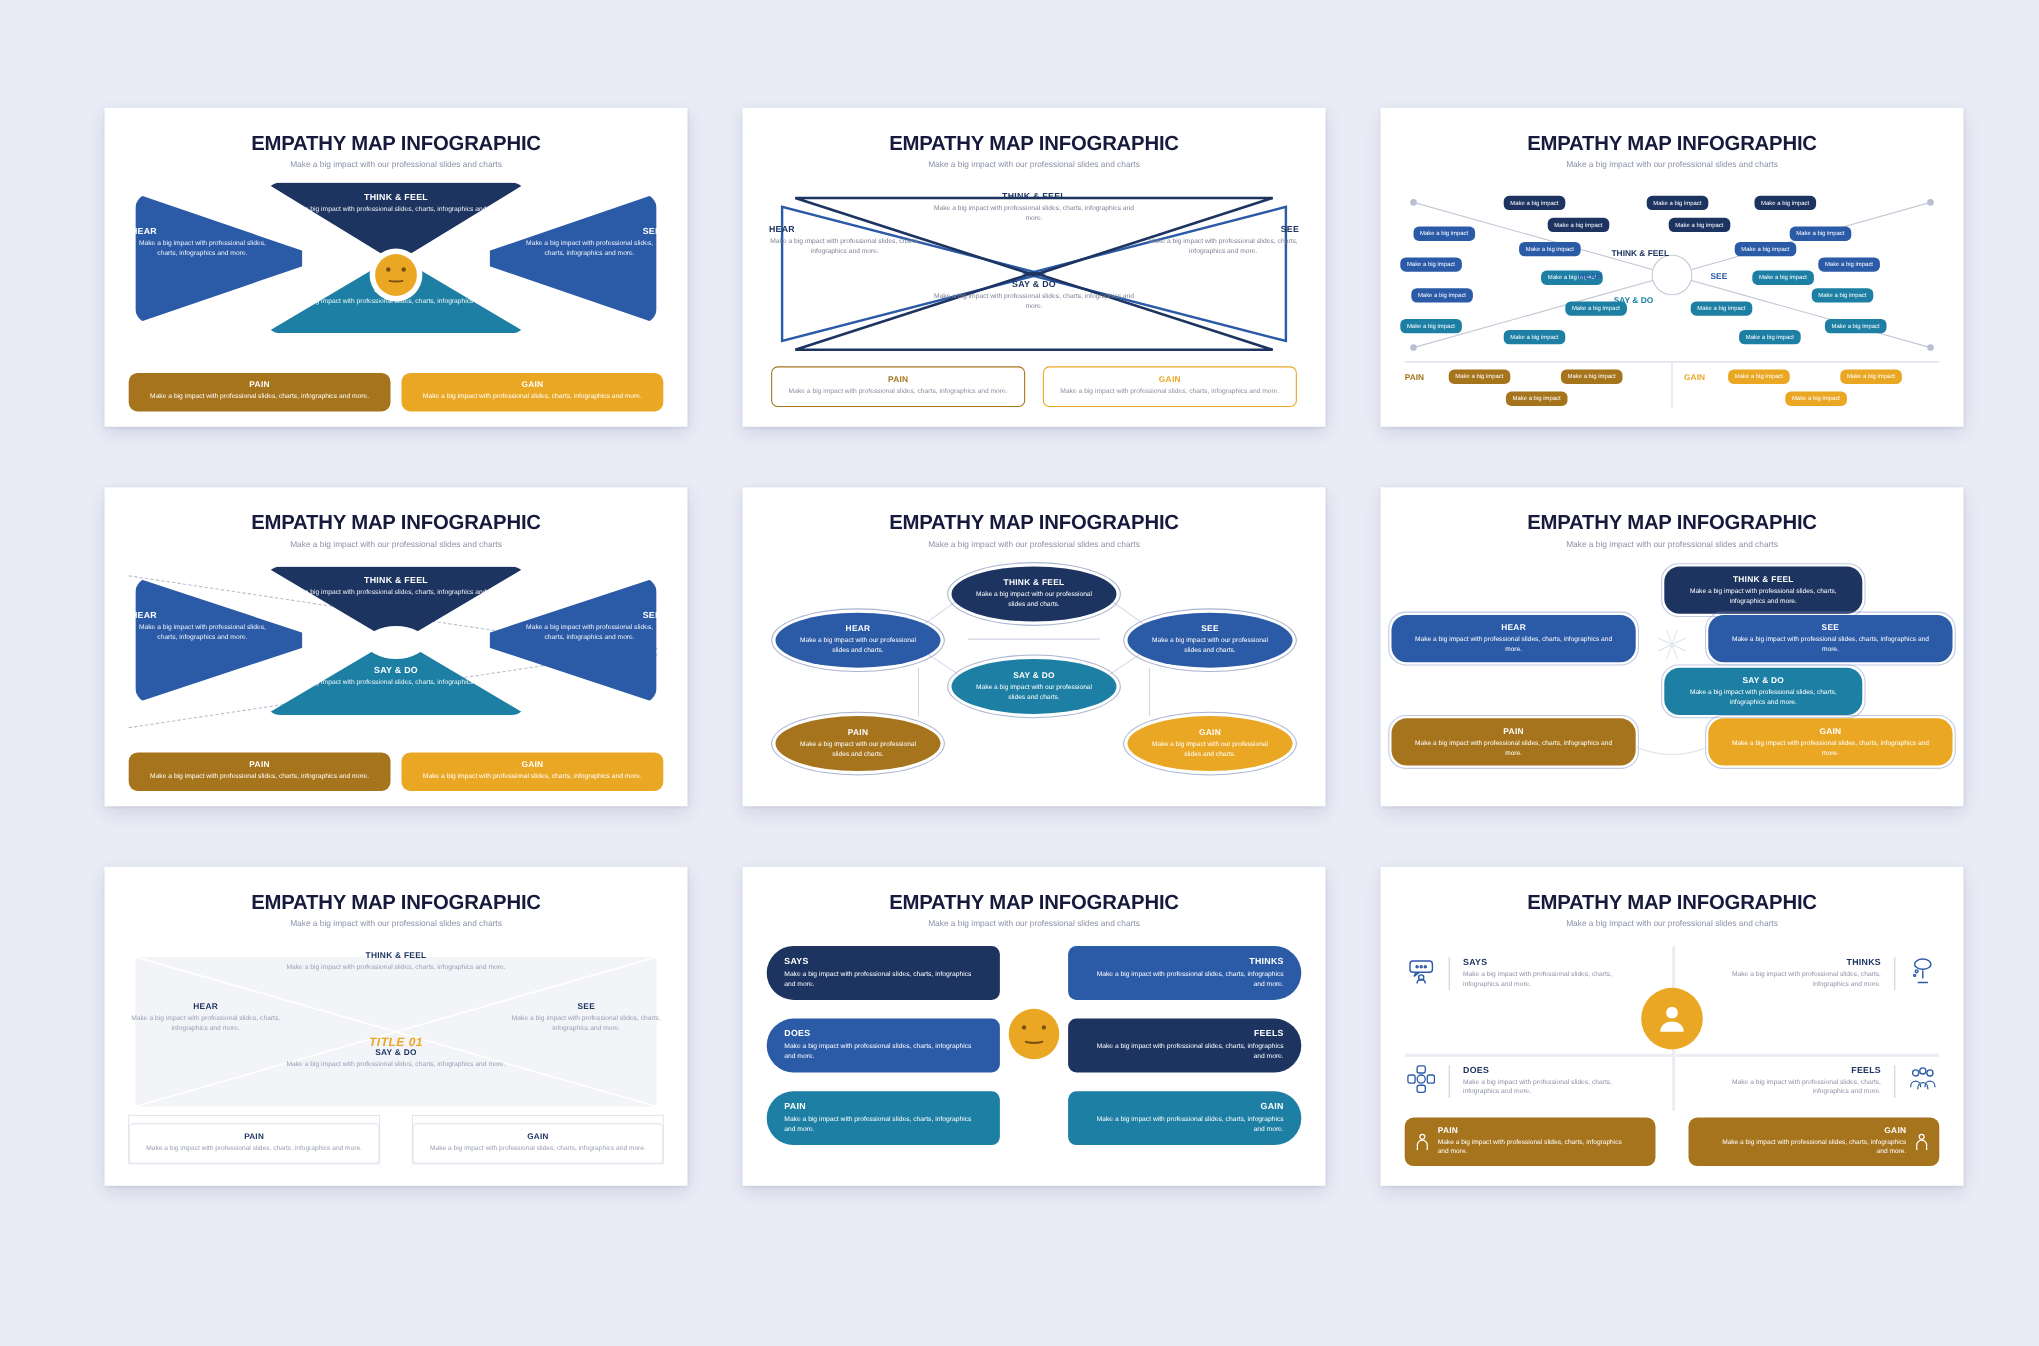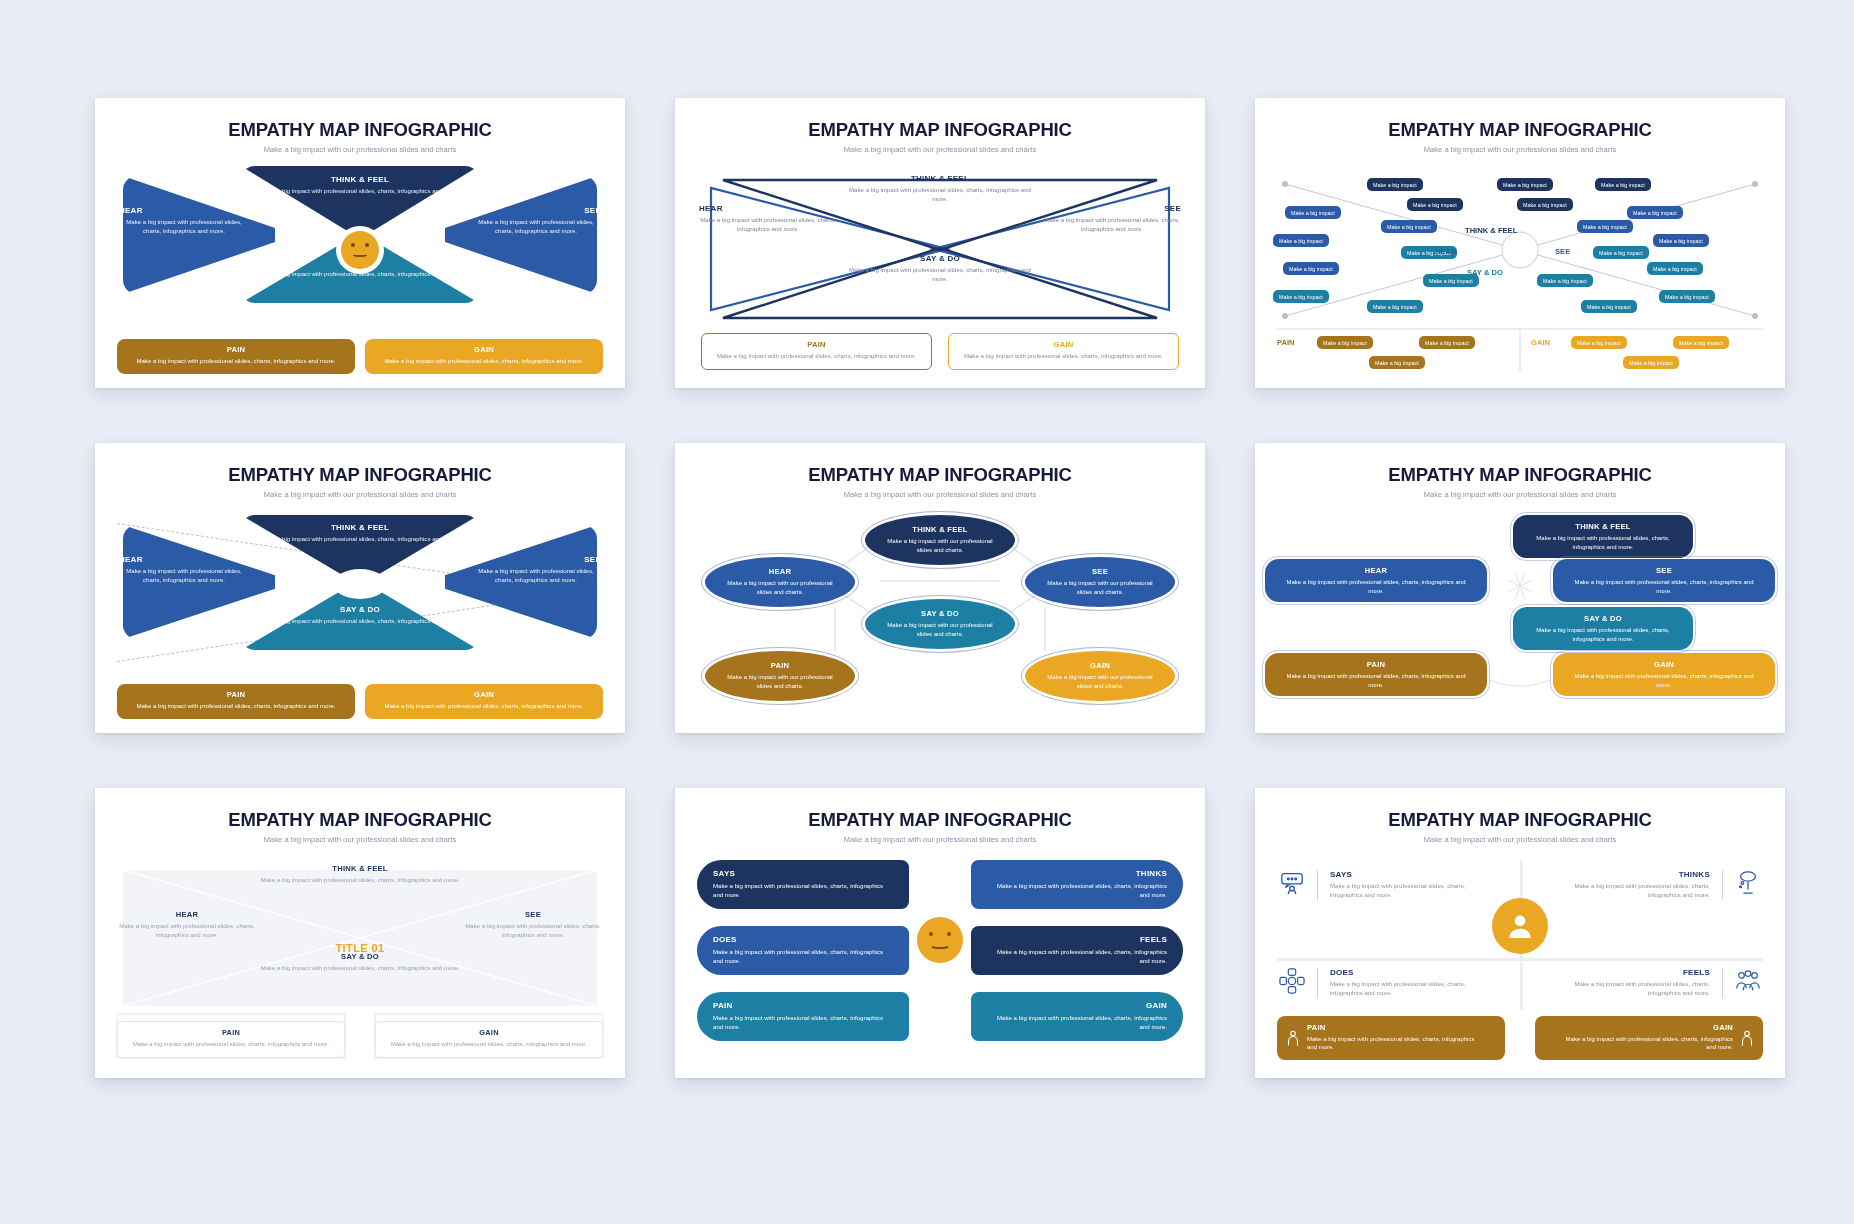--- a/index.html
+++ b/index.html
@@ -164,21 +164,21 @@
   }
   .bar::before{ content:""; position:absolute; inset:-3px; border-radius:16px; border:1px solid rgba(120,140,190,.45); }
   .bar .lbl { font-size: 7.6px; } .bar .desc { font-size: 6px; margin-top: 3px; }
   .s6-node { position: absolute; left: 50%; top: 55px; transform: translate(-50%,0); width: 40px; height: 40px; }
   .s6-node span { position: absolute; left: 50%; top: 50%; width: 28px; height: 1px; background: #dfe3ec; transform-origin: center; }
   .g-txt { position: absolute; text-align: center; }
   .g-txt .lbl { font-size: 7.6px; color: #1d3461; margin-bottom: 3px; }
   .g-txt .desc { font-size: 6.1px; color: #9aa0b2; }
   .title01 {
     position: absolute; left: 50%; top: 92px; transform: translate(-50%,-50%);
-    font-size: 11px; font-weight: 700; color: #eaa724; letter-spacing: .4px;
+    font-size: 11px; font-weight: 700; color: #eaa724; letter-spacing: .4px; font-style: italic;
   }
   .pg-g { flex: 1; border: 1px solid #e2e5ee; border-radius: 4px; padding: 6px 10px 8px; text-align: center; }
   .pg-g .lbl { font-size: 7.4px; color: #1d3461; } .pg-g .desc { font-size: 6px; color: #9aa0b2; margin-top: 3px; }
   .s8bar { position: absolute; color: #fff; padding: 9px 16px; }
   .s8bar .lbl { font-size: 8px; } .s8bar .desc { font-size: 6.1px; margin-top: 4px; }
   .s8-smiley {
     position: absolute; left: 50%; top: 56px; transform: translateX(-50%);
     width: 56px; height: 56px; border-radius: 50%; background: #fff;
     display: flex; align-items: center; justify-content: center; z-index: 6;
   }

